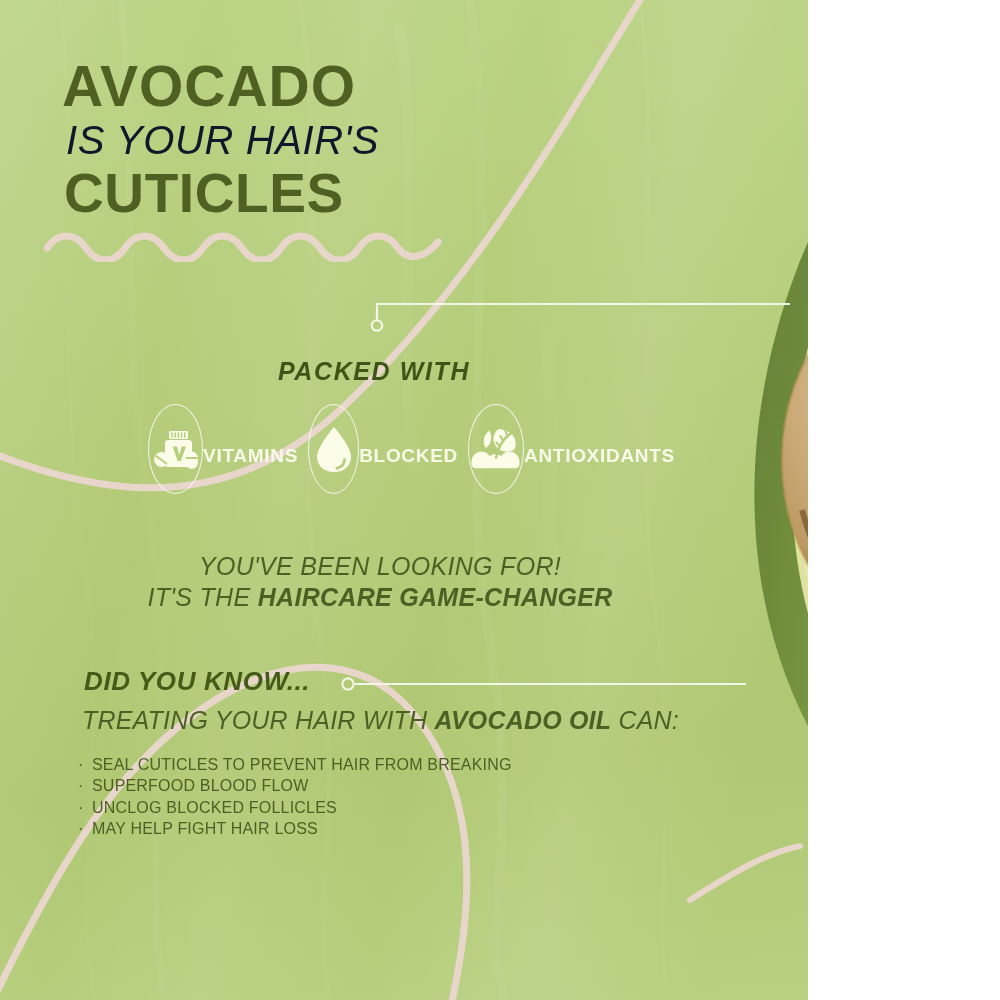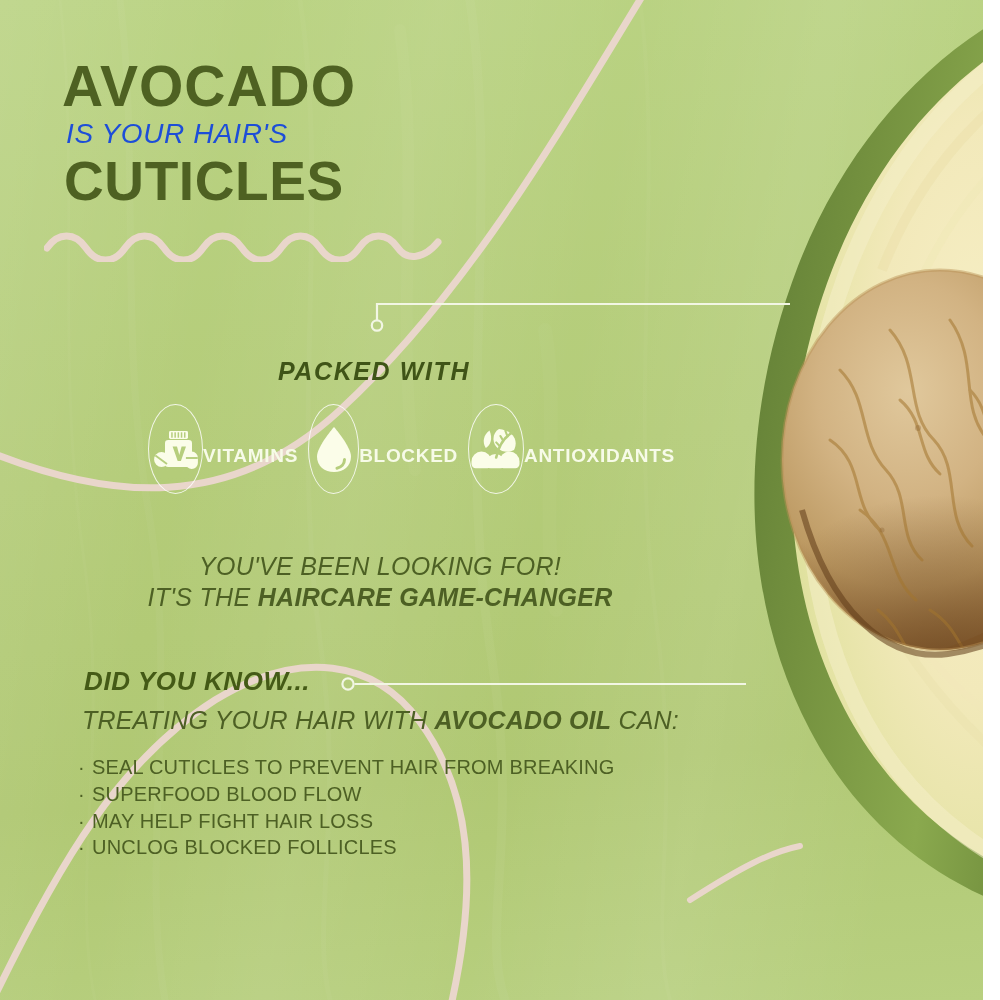--- a/index.html
+++ b/index.html
@@ -6,21 +6,21 @@
   html, body {
     margin: 0;
     padding: 0;
     background: #ffffff;
   }
   body {
     font-family: "Liberation Sans", sans-serif;
   }
   .poster {
     position: relative;
-    width: 983px;
+    width: 808px;
     height: 1000px;
     overflow: hidden;
     background: #b6ce7d;
   }
 
   
   .bg-base {
     position: absolute;
     inset: 0;
     background:
@@ -57,25 +57,25 @@
   }
   .headline .line1 {
     font-size: 57px;
     font-weight: bold;
     letter-spacing: 1.0px;
     color: #4e6122;
     line-height: 1.0;
     margin: 0 0 5px 0;
   }
   .headline .line2 {
-    font-size: 28px;
+    font-size: 40px;
     font-style: italic;
     font-weight: normal;
     letter-spacing: 0.6px;
-    color: #1d4ed8;
+    color: #0f172a;
     line-height: 1.0;
     margin: 0 0 6px 4px;
   }
   .headline .line3 {
     font-size: 55px;
     font-weight: bold;
     letter-spacing: 0.6px;
     color: #4e6122;
     line-height: 1.0;
     margin: 0 0 0 2px;
@@ -182,21 +182,21 @@
   .bullets {
     position: absolute;
     left: 78px;
     top: 754px;
     width: 660px;
     margin: 0;
     padding: 0;
     list-style: none;
   }
   .bullets li {
-    font-size: 20px;
+    font-size: 16px;
     letter-spacing: 0.2px;
     color: #4d6024;
     line-height: 1.34;
     white-space: nowrap;
   }
   .bullets li::before {
     content: "\00B7";
     display: inline-block;
     width: 14px;
     color: #4d6024;
@@ -424,17 +424,17 @@
     <circle cx="12" cy="14" r="5.6" fill="none" stroke="#f2f6e4" stroke-width="2.2"></circle>
     <path d="M18.5,14 L410,14" fill="none" stroke="#f2f6e4" stroke-width="2.2"></path>
   </svg>
 
   <div class="dyk-title">DID YOU KNOW...</div>
   <div class="dyk-sub"><span>TREATING YOUR HAIR WITH </span><b>AVOCADO OIL</b><span> CAN:</span></div>
 
   <ul class="bullets">
     <li>SEAL CUTICLES TO PREVENT HAIR FROM BREAKING</li>
     <li>SUPERFOOD BLOOD FLOW</li>
+    <li>UNCLOG BLOCKED FOLLICLES</li>
     <li>MAY HELP FIGHT HAIR LOSS</li>
-    <li>UNCLOG BLOCKED FOLLICLES</li>
   </ul>
 
 </div>
 
 </body></html>

